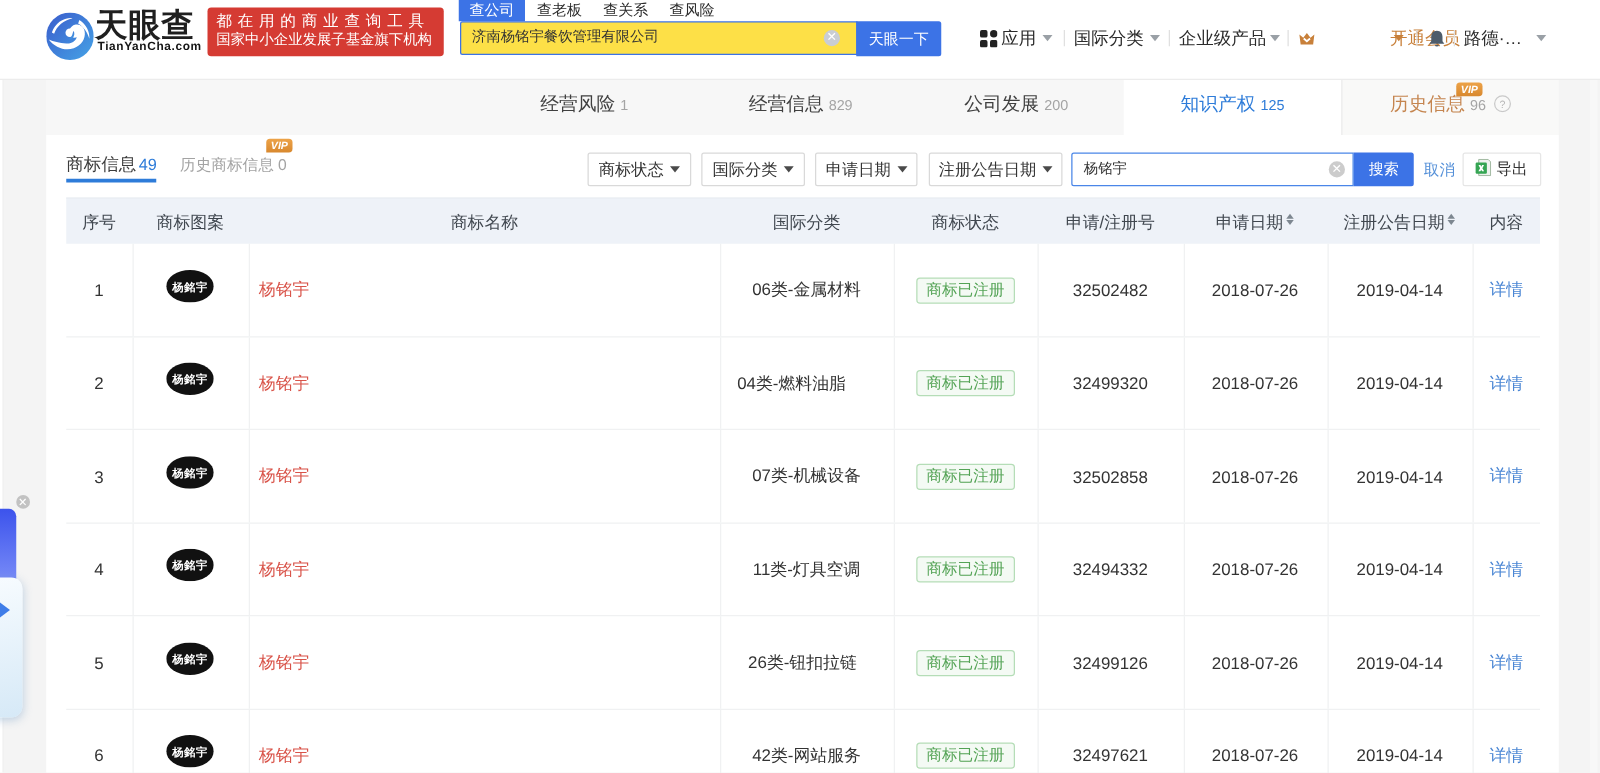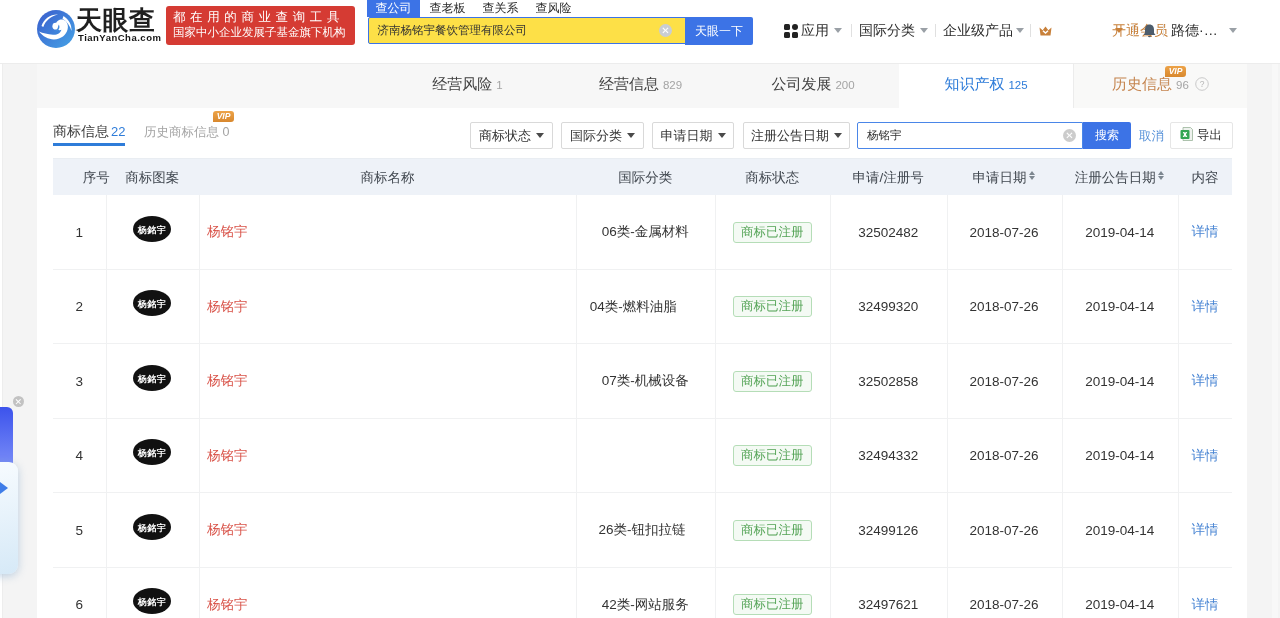--- a/index.html
+++ b/index.html
@@ -145,41 +145,41 @@
   <div class="tab hist" style="left:1036px;width:174px;">历史信息<span class="cnt">96</span>
     <svg style="vertical-align:middle;margin-left:2px;margin-top:-2px;" width="14" height="14" viewBox="0 0 14 14">
         <circle cx="7" cy="7" r="6.3" fill="none" stroke="#c9c9c9" stroke-width="1"></circle>
         <text x="7" y="10" text-anchor="middle" font-size="8.5" fill="#b5b5b5">?</text>
       </svg>
   </div>
   <div class="vipbadge" style="left:1128px;top:2px;position:absolute;">VIP</div>
 </div>
 
 <div id="content">
-  <div id="subTab1">商标信息<b>22</b></div>
+  <div id="subTab1">商标信息<b>49</b></div>
   <div id="subUnderline"></div>
   <div id="subTab2">历史商标信息 <span style="font-size:12.5px;">0</span></div>
   <div class="vipbadge" style="left:176px;top:3px;">VIP</div>
   <div class="fbox" style="left:433px;width:83px;">商标状态<span class="c"></span></div>
   <div class="fbox" style="left:524px;width:83px;">国际分类<span class="c"></span></div>
   <div class="fbox" style="left:615px;width:82px;">申请日期<span class="c"></span></div>
   <div class="fbox" style="left:706px;width:107px;">注册公告日期<span class="c"></span></div>
   <div id="finput">杨铭宇</div>
   <div id="fclear">✕</div>
   <div id="fsearch">搜索</div>
   <div id="fcancel">取消</div>
   <div id="fexport"><svg style="vertical-align:-2px;margin-right:4px;" width="13" height="14" viewBox="0 0 13 14">
         <path d="M3 0.5 L10.5 0.5 L12.5 2.5 L12.5 13.5 L3 13.5 Z" fill="#eef2ee" stroke="#9bb49b" stroke-width="0.8"></path>
         <rect x="0.5" y="3" width="9" height="9" rx="1" fill="#35a553"></rect>
         <path d="M2.8 5 L4.4 5 L5 6.3 L5.7 5 L7.2 5 L5.9 7.5 L7.3 10 L5.6 10 L5 8.7 L4.3 10 L2.7 10 L4.1 7.5 Z" fill="#fff"></path>
       </svg>导出</div>
 
   <div id="table">
     <div id="thead">
-      <div class="th" style="left:17px;width:52.5px;">序号</div>
+      <div class="th" style="left:0;width:52.5px;">序号</div>
       <div class="th" style="left:52.5px;width:93.5px;">商标图案</div>
       <div class="th" style="left:146px;width:377px;">商标名称</div>
       <div class="th" style="left:523px;width:138.5px;">国际分类</div>
       <div class="th" style="left:661.5px;width:115.5px;">商标状态</div>
       <div class="th" style="left:777px;width:116.5px;">申请/注册号</div>
       <div class="th" style="left:893.5px;width:115px;">申请日期<span class="sort"></span></div>
       <div class="th" style="left:1008.5px;width:116.5px;">注册公告日期<span class="sort"></span></div>
       <div class="th" style="left:1125px;width:54px;">内容</div>
     </div>
     <div id="tbody">
@@ -263,20 +263,21 @@
   </div>
   <div class="row">
     <div class="cell" style="left:0;width:52.5px;">4</div>
     <div class="cell" style="left:52.5px;width:93.5px;">
             <svg class="tmlogo" viewBox="0 0 38 26">
               <ellipse cx="19" cy="13" rx="19" ry="13" fill="#111"></ellipse>
               <text x="19" y="16.5" text-anchor="middle" font-size="9" fill="#fff" font-weight="bold" style="letter-spacing:0.5px">杨銘宇</text>
             </svg>
           </div>
     <div class="cell tmname" style="left:146px;width:377px;">杨铭宇</div>
+    <div class="cell" style="left:523px;width:138.5px;">11类-灯具空调</div>
     <div class="cell" style="left:661.5px;width:115.5px;">
             <span class="badge">商标已注册</span>
           </div>
     <div class="cell" style="left:777px;width:116.5px;">32494332</div>
     <div class="cell" style="left:893.5px;width:115px;">2018-07-26</div>
     <div class="cell" style="left:1008.5px;width:116.5px;">2019-04-14</div>
     <div class="cell detail" style="left:1125px;width:54px;">详情</div>
     <div class="cl" style="left:52.5px;"></div>
           <div class="cl" style="left:146px;"></div>
     <div class="cl" style="left:523px;"></div>

